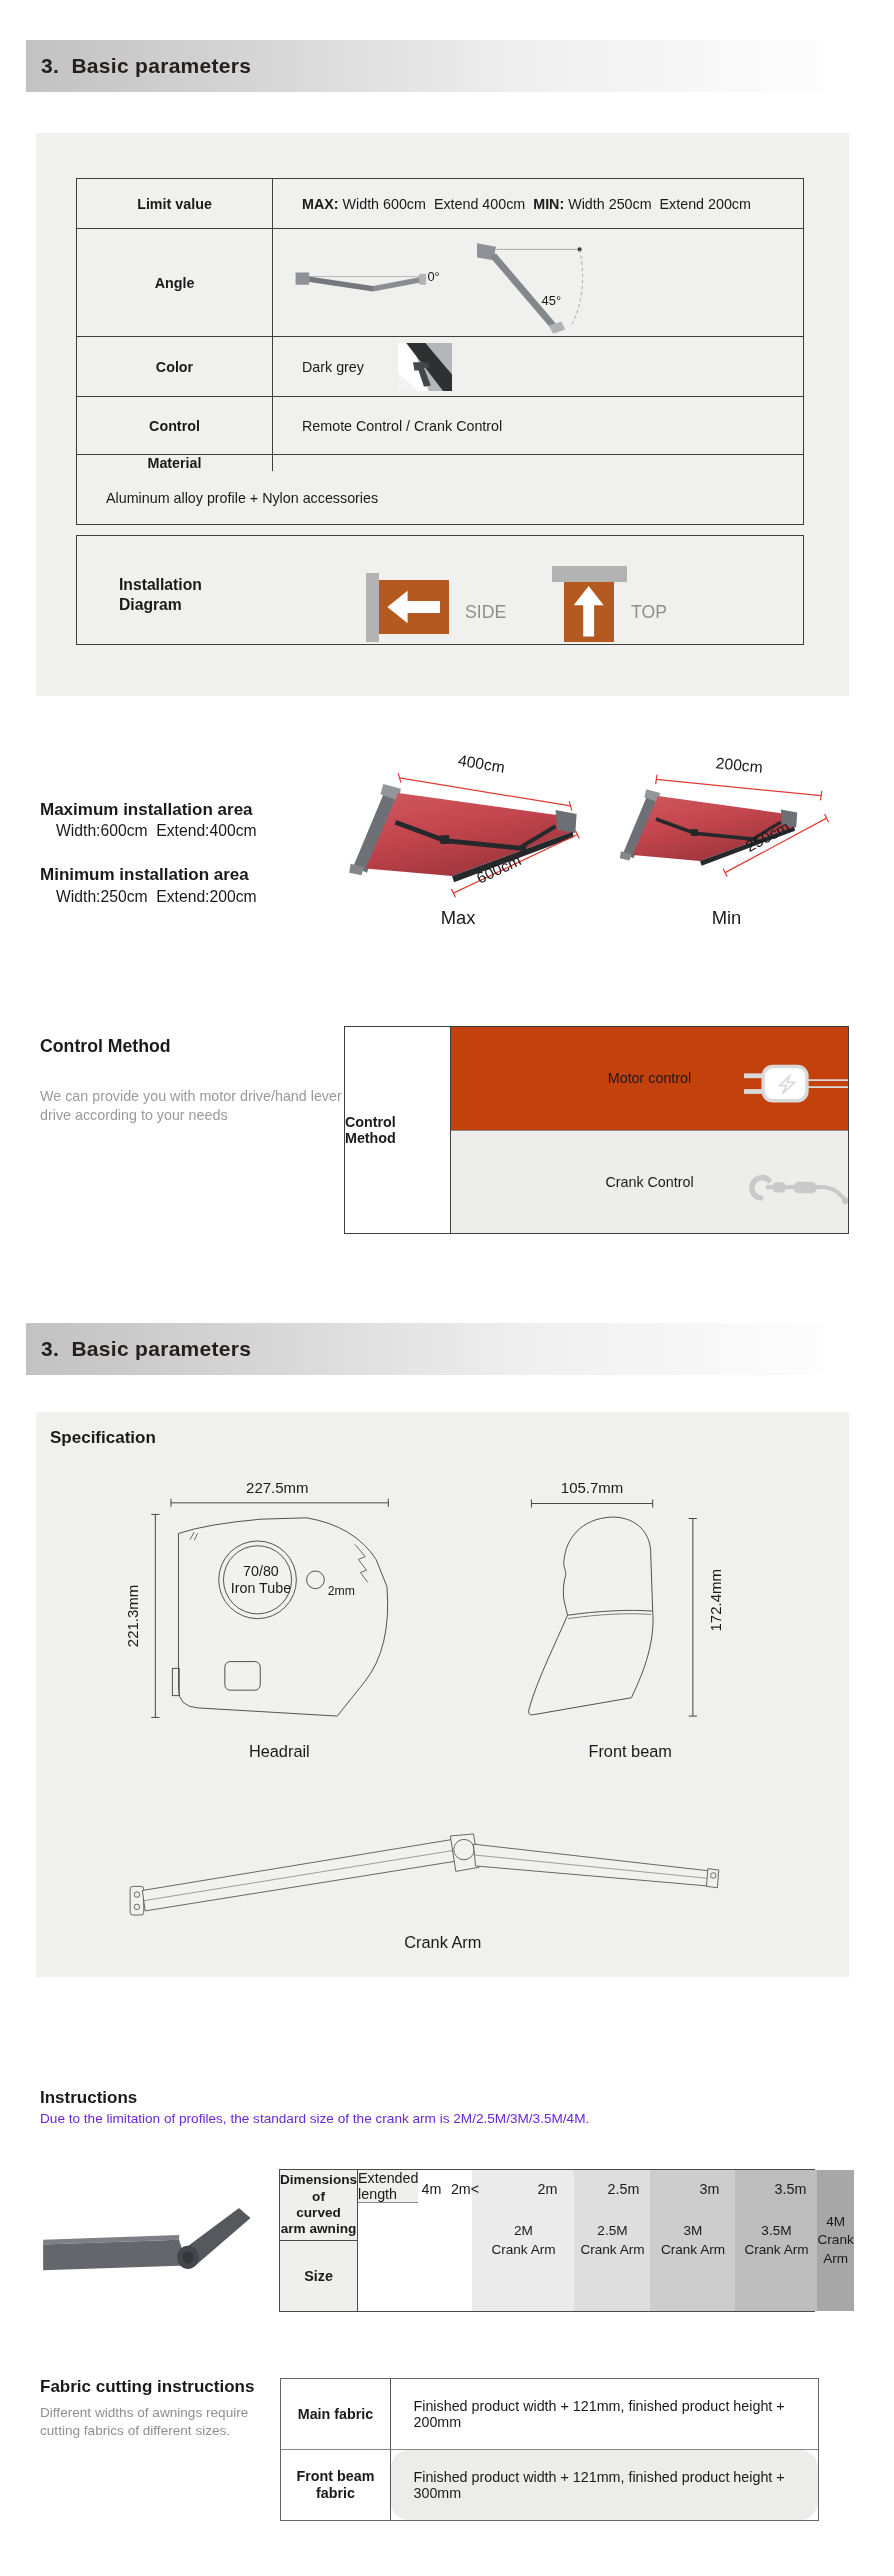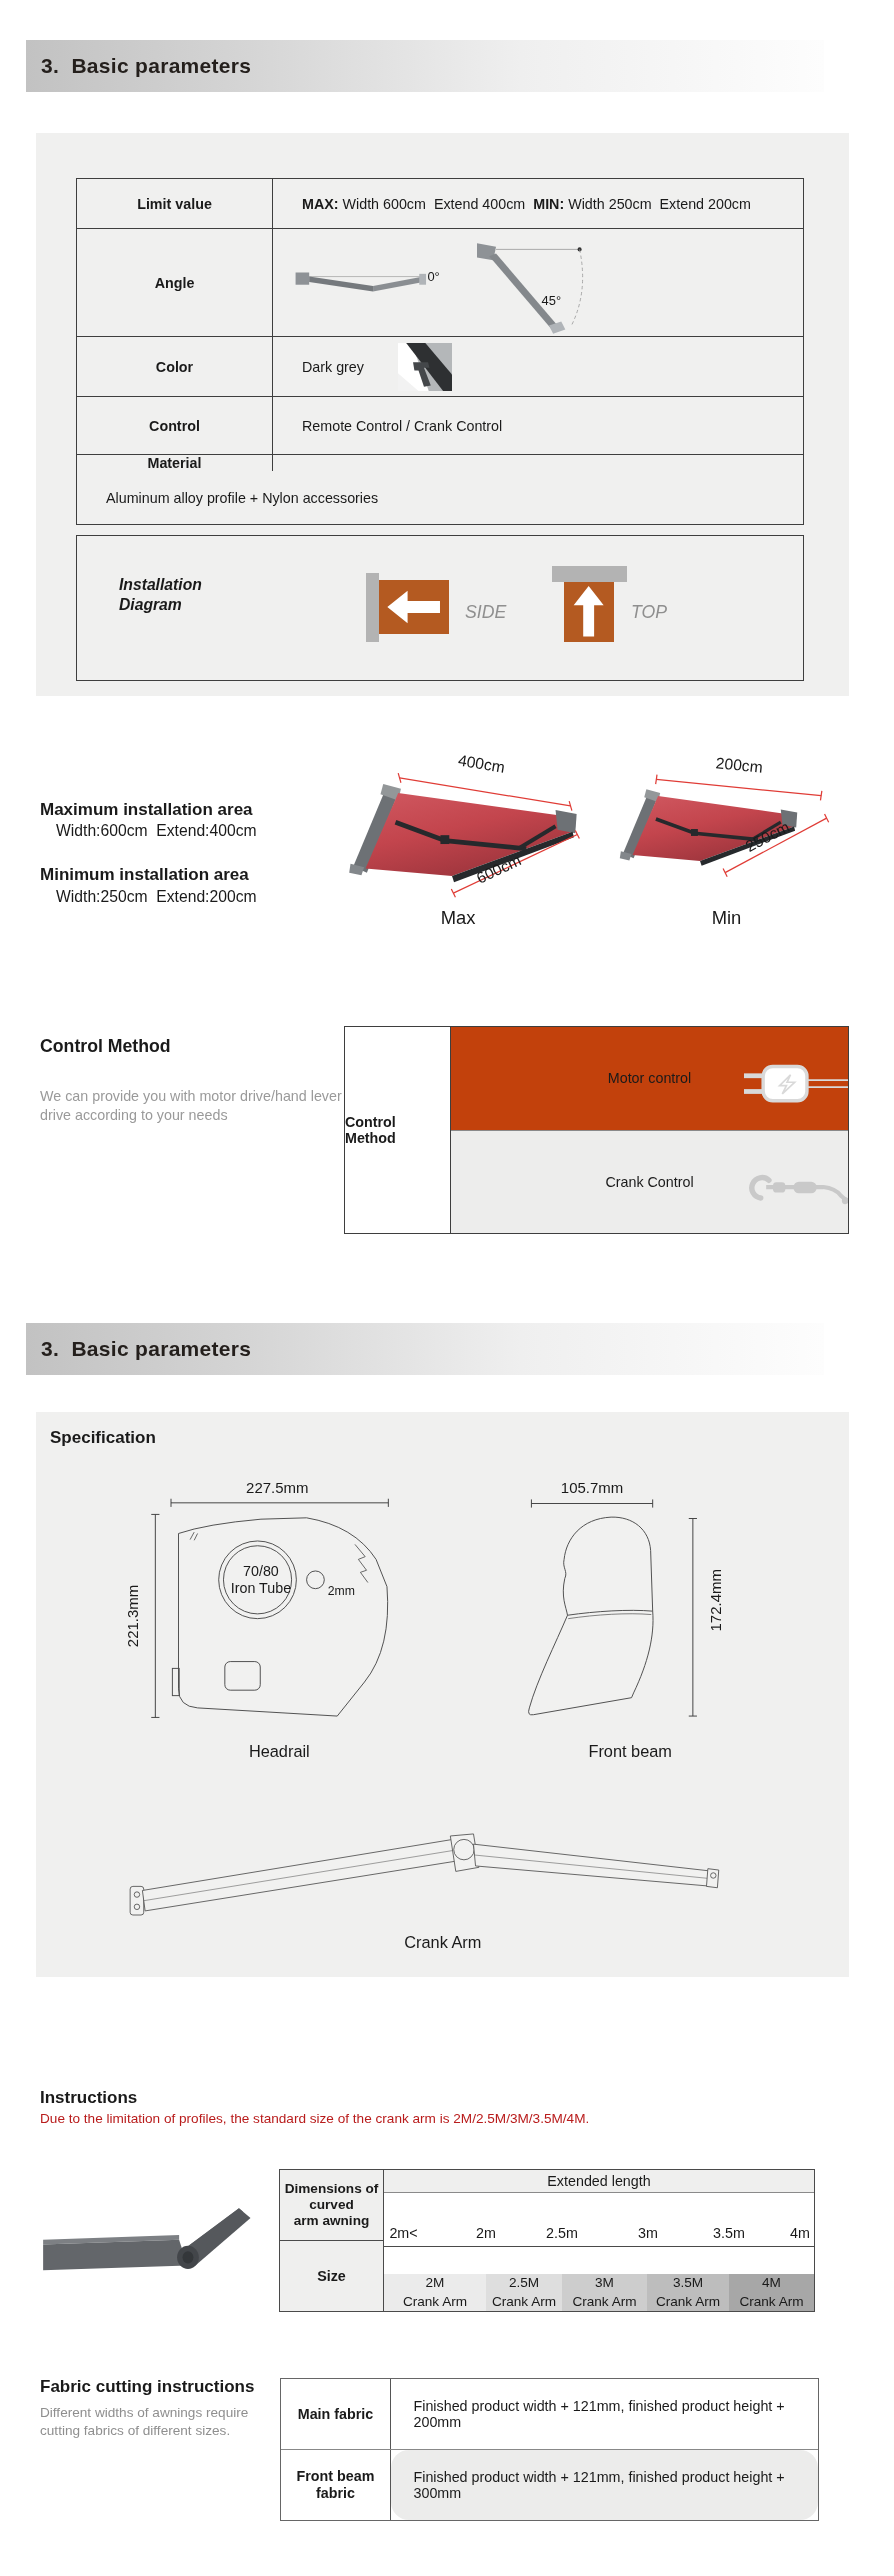--- a/index.html
+++ b/index.html
@@ -24,22 +24,22 @@
   .prow:last-child { border-bottom:none;flex-direction:column; }
   .plabel { width:196px; border-right:0.7px solid #3e3e3e; box-sizing:border-box;
             display:flex; align-items:center; justify-content:center; font-weight:bold; font-size:14.3px; }
   .pval { flex:1; display:flex; align-items:center; padding-left:29px; font-size:14.3px; }
   .r1 { height:50px; } .r2 { height:108px; } .r3 { height:60px; } .r4 { height:58px; } .r5 { flex:1; }
   .bold { font-weight:bold; }
 
   .color-photo { width:54px; height:48px; margin-left:34px; flex:0 0 auto; }
 
   
-  .ibox { position:absolute; left:76px; top:535px; width:728px; height:146px;
-          border:1.4px solid #3e3e3e; box-sizing:border-box;font-style:italic; }
+  .ibox { position:absolute; left:76px; top:535px; width:728px; height:110px;
+          border:1.4px solid #3e3e3e; box-sizing:border-box; }
   .ilabel { position:absolute; left:42px; top:39px; font-size:15.7px; font-weight:bold; line-height:20.4px; }
   .side-bar { position:absolute; left:289px; top:37px; width:13px; height:69px; background:#b3b3b3; }
   .side-box { position:absolute; left:302px; top:44px; width:70px; height:54px; background:#b45a21; }
   .top-bar  { position:absolute; left:475px; top:30px; width:75px; height:16.3px; background:#b3b3b3; }
   .top-box  { position:absolute; left:487px; top:46px; width:50px; height:60px; background:#b45a21; }
   .dirlabel { position:absolute; font-size:17.7px; color:#8f8f8f; }
 
   
   .area-title { position:absolute; left:40px; font-size:17px; font-weight:bold; }
   .area-dims  { position:absolute; left:56px; font-size:15.7px; white-space:pre; }
@@ -55,31 +55,31 @@
   .cmrow    { flex:1; position:relative; display:flex; align-items:center; justify-content:center; font-size:14.3px; }
   .cmrow.motor { background:#c2410c; border-bottom:0.7px solid #8a8a8a; }
   .cmrow.crank { background:#ededec; }
   .cmicon { position:absolute; right:0; }
 
   
   .spec-title { position:absolute; left:50px; top:1428px; font-size:17px; font-weight:bold; }
 
   
   .ins-title { position:absolute; left:40px; top:2088px; font-size:17px; font-weight:bold; }
-  .ins-sub   { position:absolute; left:40px; top:2111px; font-size:13.6px; color:#b91c1c; }
+  .ins-sub   { position:absolute; left:40px; top:2111px; font-size:13.6px; color:#6d28d9; }
 
   .itable { position:absolute; left:279px; top:2169px; width:536px; height:143px;
             border:1.4px solid #4a4a4a; box-sizing:border-box; display:flex; }
   .ileft  { width:104px; border-right:1.4px solid #4a4a4a; box-sizing:border-box; background:#efefee;
             display:flex; flex-direction:column; }
   .ihead  { height:71px; border-bottom:1.4px solid #4a4a4a; box-sizing:border-box;
             display:flex; flex-direction:column; align-items:center; justify-content:center;
             font-weight:bold; font-size:13.6px; line-height:16.3px; text-align:center; }
   .isize  { flex:1; display:flex; align-items:center; justify-content:center; font-weight:bold; font-size:14.3px; }
-  .iright { flex:1; display:flex; flex-direction:column;gap:27px; }
+  .iright { flex:1; display:flex; flex-direction:row;gap:27px; }
   .iext   { height:33px; background:#efefee; border-bottom:0.7px solid #8a8a8a; box-sizing:border-box;
             display:flex; align-items:center; justify-content:center; font-size:14.3px; }
   .iticks { height:38px; background:#ffffff; border-bottom:1.4px solid #4a4a4a; box-sizing:border-box;
             position:relative; font-size:14.3px; }
   .iticks span { position:absolute; top:50%; transform:translateY(-50%); }
   .tick-c { transform:translate(-50%,-50%) !important; }
   .icells { flex:1; display:flex; }
   .icell  { display:flex; flex-direction:column; align-items:center; justify-content:center;
             font-size:13.6px; line-height:18.4px; text-align:center; }
 

